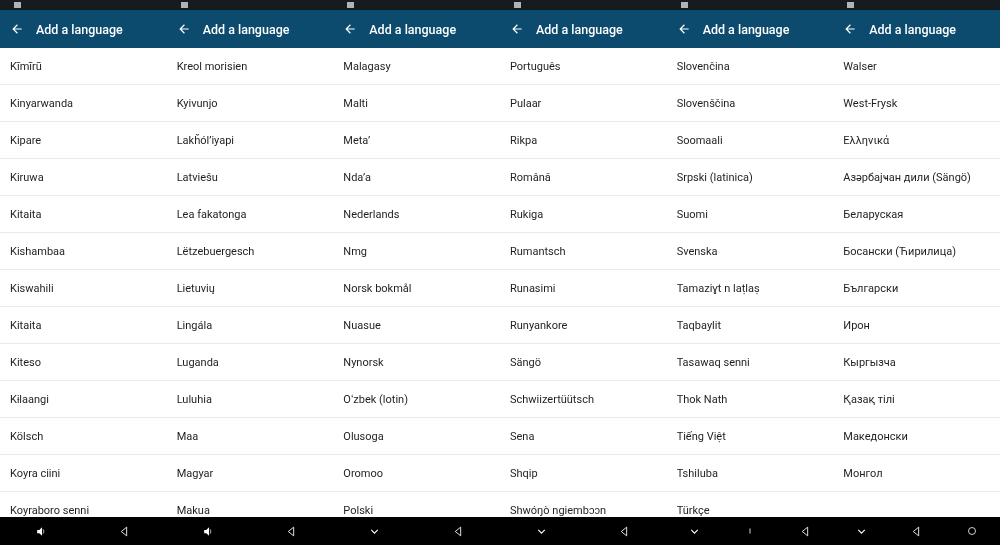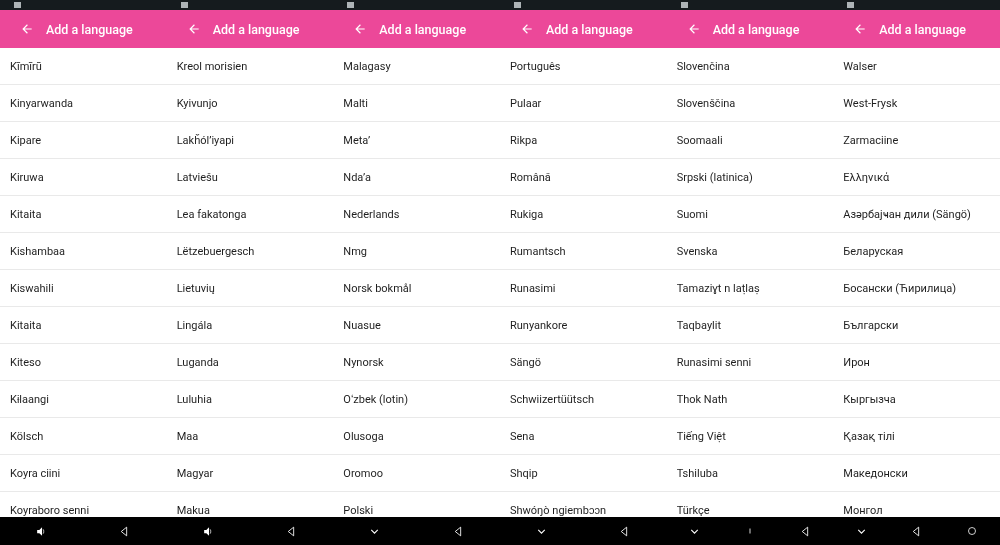--- a/index.html
+++ b/index.html
@@ -1,21 +1,21 @@
 <!DOCTYPE html>
 <html><head>
 <meta charset="utf-8">
 <style>
 * { margin: 0; padding: 0; box-sizing: border-box; }
 body { font-family: Roboto, "Helvetica Neue", Arial, sans-serif; background: #fff; width: 1000px; height: 545px; overflow: hidden; }
 .panels { display: flex; width: 1000px; height: 545px; }
 .panel { flex: 0 0 166.66px; display: flex; flex-direction: column; position: relative; }
 .statusbar { height: 10px; background: #151b1e; display: flex; align-items: center; padding-left: 14px; }
 .status-icon { width: 7px; height: 6px; background: #aeb4b7; }
-.appbar { height: 38px; background: #ec4899; display: flex; align-items: center; gap: 12px; padding: 0 20px; color: #fff; }
+.appbar { height: 38px; background: #0c4a6e; display: flex; align-items: center; gap: 12px; padding: 0 10px; color: #fff; }
 .back-icon { width: 14px; height: 14px; display: inline-block; }
 .back-icon svg { display: block; }
 .title { font-size: 12.5px; font-weight: 500; white-space: nowrap; }
 .list { flex: 1; overflow: hidden; text-align: center; }
 .item { height: 37px; display: flex; align-items: center; padding-left: 10px; border-bottom: 1px solid #e9e9e9; font-size: 11px; color: #1f1f1f; white-space: nowrap; }
 .navbar { height: 28px; background: #000; display: flex; align-items: center; justify-content: space-around; }
 .nav-sym { width: 14px; height: 14px; color: #fff; display: flex; align-items: center; justify-content: center; }
 .nav-sym svg { display: block; }
 </style>
 </head>
@@ -198,21 +198,21 @@
       </div>
       <div class="list">
         <div class="item">Slovenčina</div>
         <div class="item">Slovenščina</div>
         <div class="item">Soomaali</div>
         <div class="item">Srpski (latinica)</div>
         <div class="item">Suomi</div>
         <div class="item">Svenska</div>
         <div class="item">Tamaziɣt n laṭlaṣ</div>
         <div class="item">Taqbaylit</div>
-        <div class="item">Runasimi senni</div>
+        <div class="item">Tasawaq senni</div>
         <div class="item">Thok Nath</div>
         <div class="item">Tiếng Việt</div>
         <div class="item">Tshiluba</div>
         <div class="item">Türkçe</div>
       </div>
       <div class="navbar">
         <span class="nav-sym">
           <svg viewBox="0 0 24 24" width="13" height="13" fill="none" stroke="#fff" stroke-width="2">
             <path d="M6 9l6 6 6-6"></path>
           </svg>
@@ -237,21 +237,20 @@
         <span class="back-icon">
           <svg viewBox="0 0 24 24" width="14" height="14" fill="#fff">
             <path d="M20 11H7.8l5.6-5.6L12 4l-8 8 8 8 1.4-1.4L7.8 13H20z"></path>
           </svg>
         </span>
         <span class="title">Add a language</span>
       </div>
       <div class="list">
         <div class="item">Walser</div>
         <div class="item">West-Frysk</div>
-        <div class="item">Zarmaciine</div>
         <div class="item">Ελληνικά</div>
         <div class="item">Азәрбајҹан дили (Sängö)</div>
         <div class="item">Беларуская</div>
         <div class="item">Босански (Ћирилица)</div>
         <div class="item">Български</div>
         <div class="item">Ирон</div>
         <div class="item">Кыргызча</div>
         <div class="item">Қазақ тілі</div>
         <div class="item">Македонски</div>
         <div class="item">Монгол</div>

